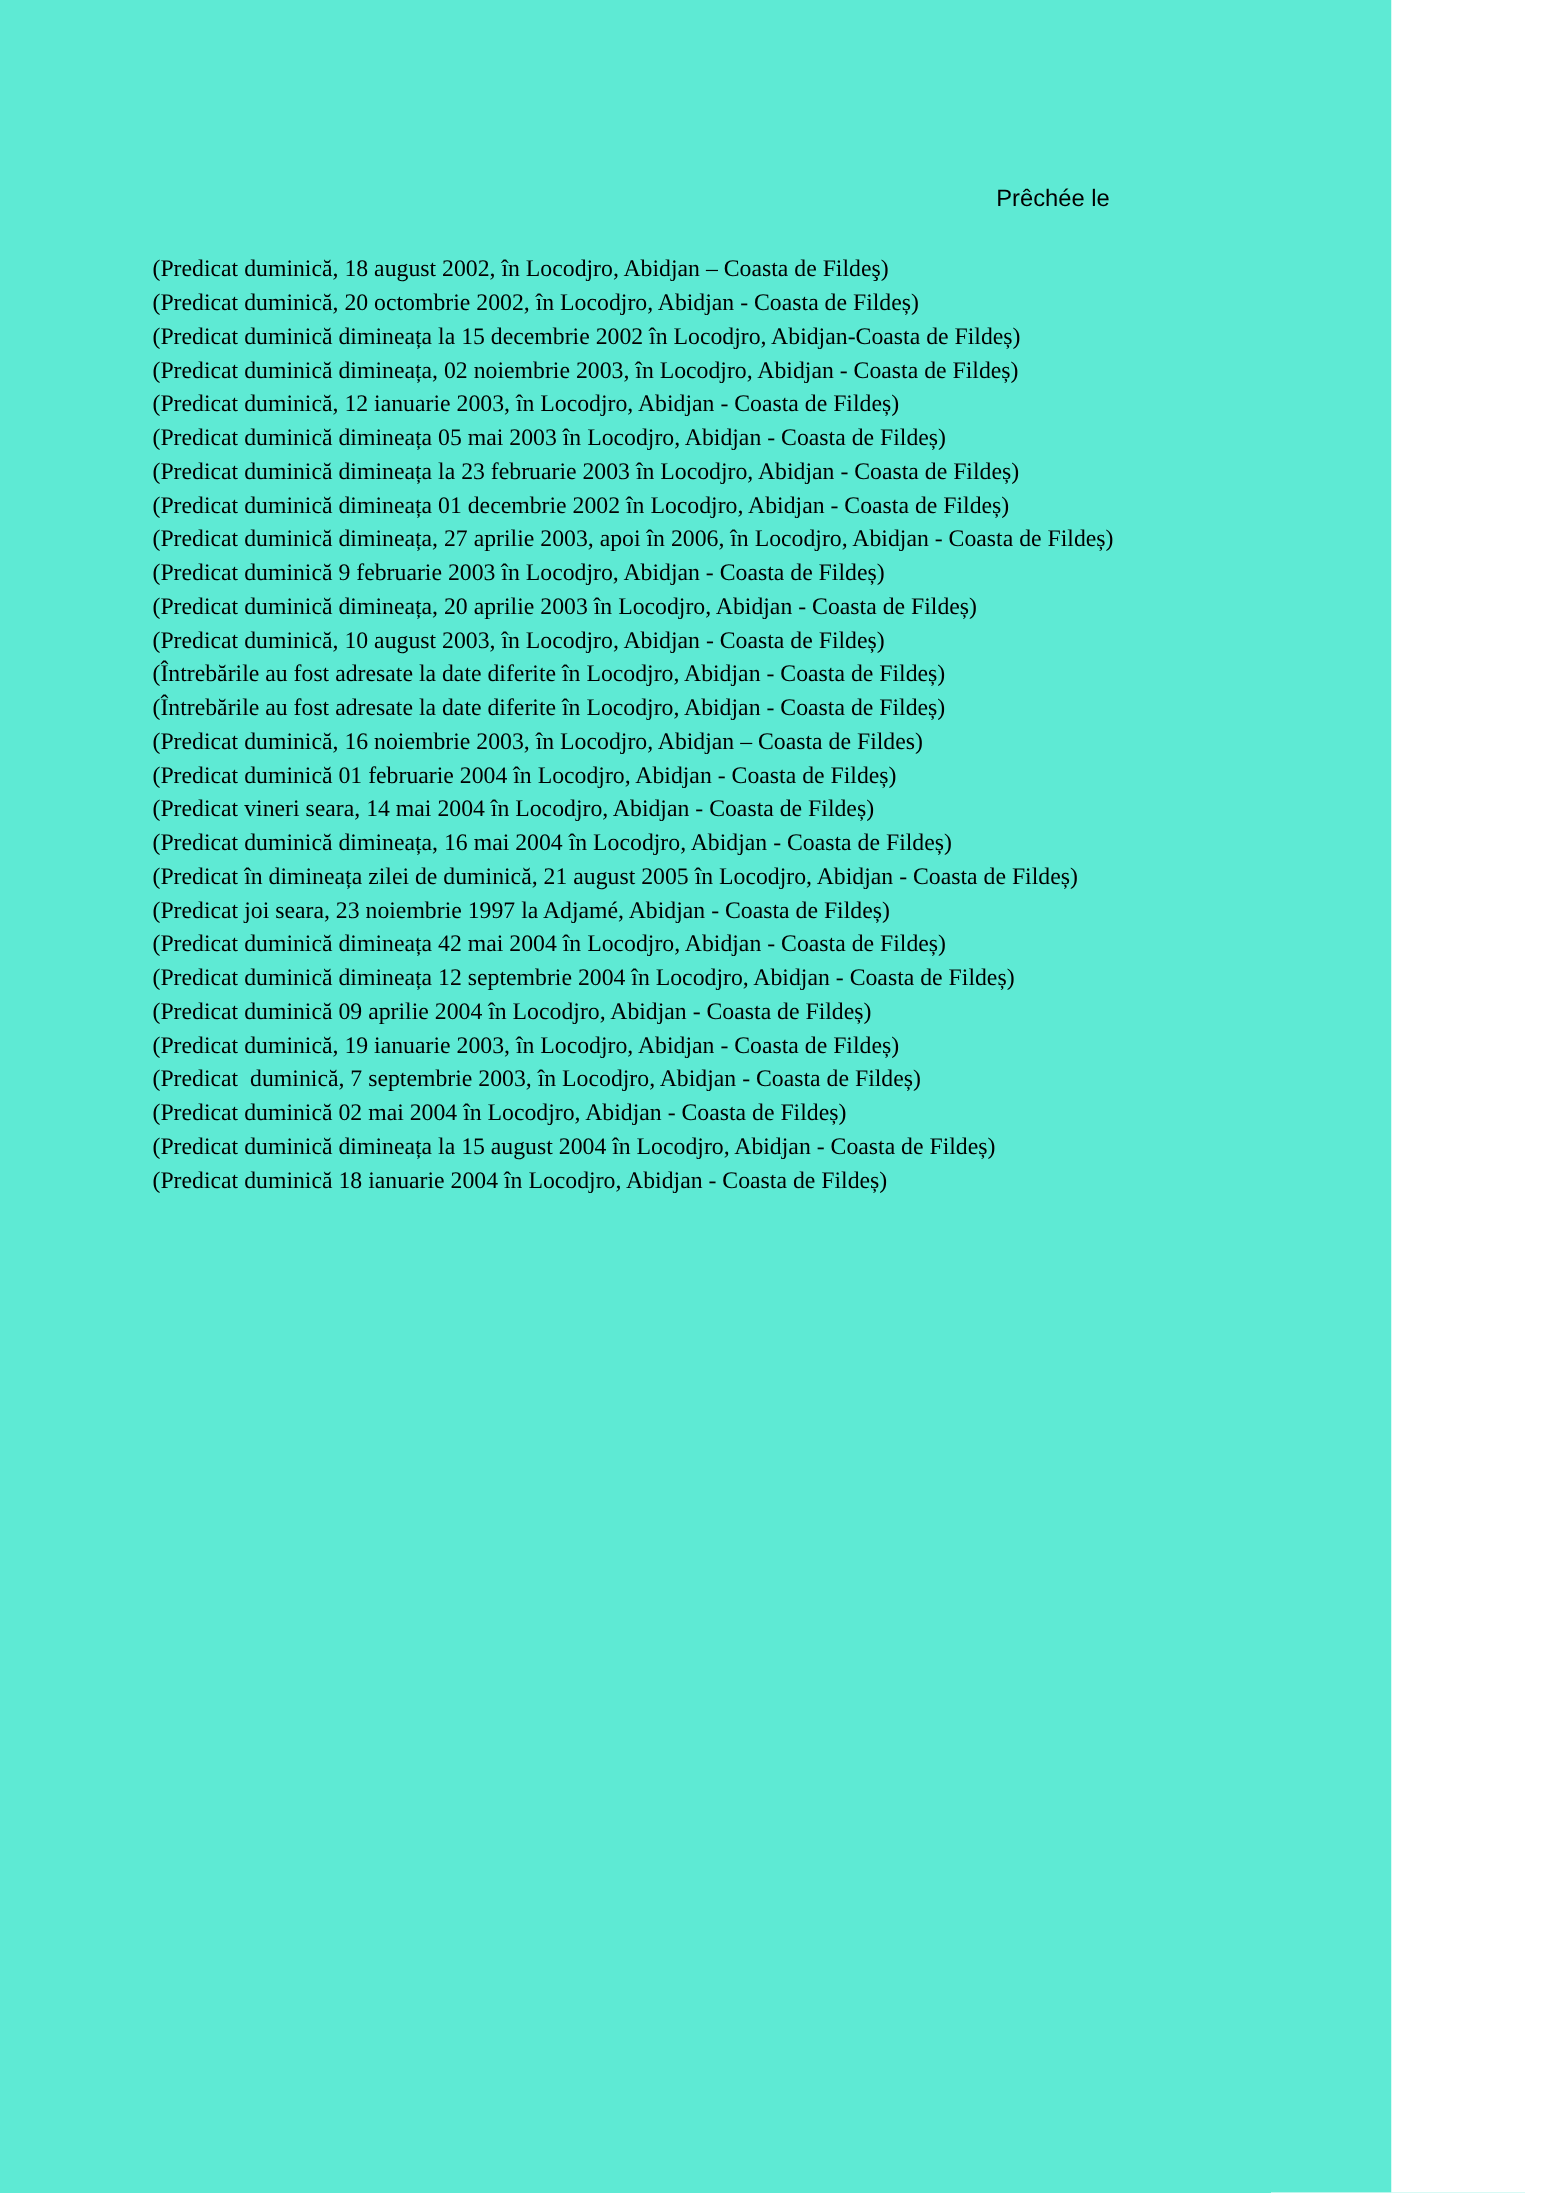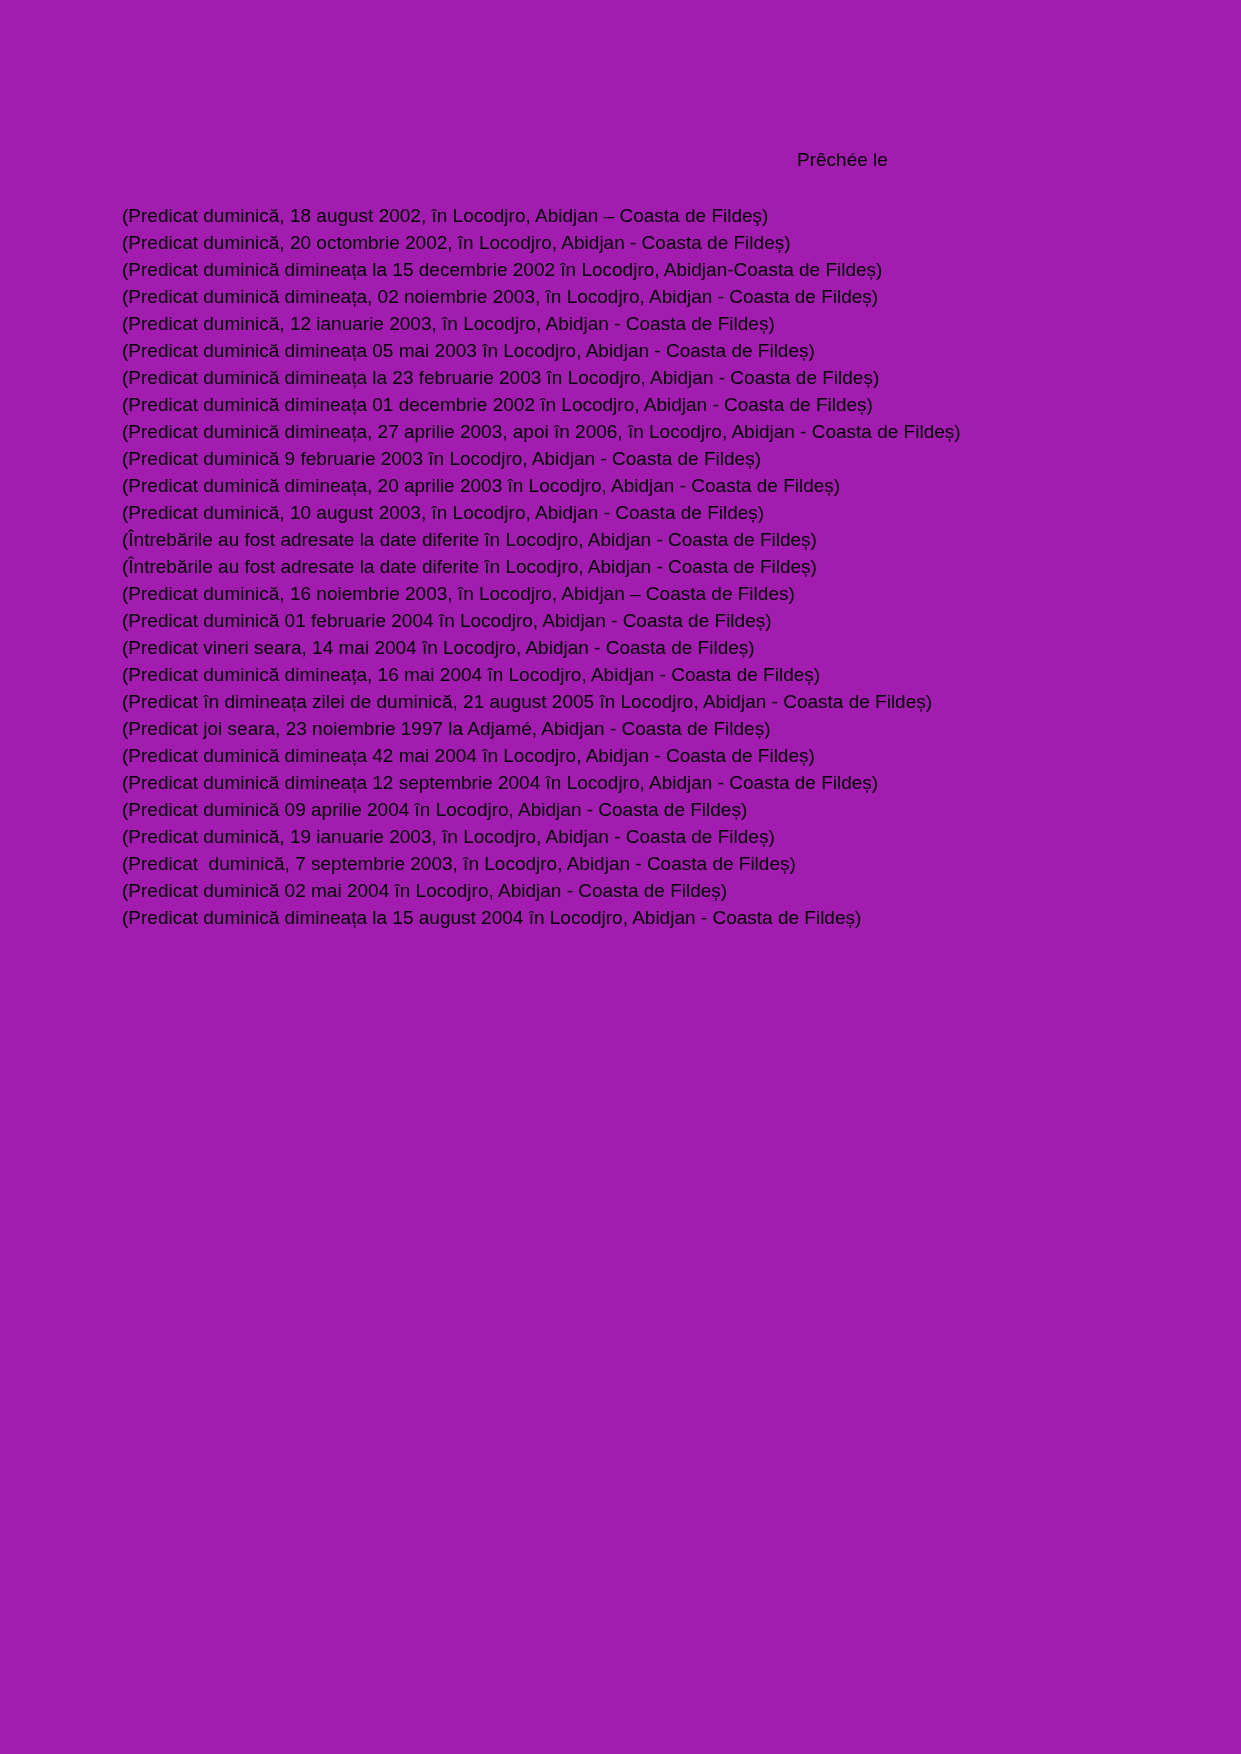--- a/index.html
+++ b/index.html
@@ -2,39 +2,40 @@
 <html><head>
 <meta charset="utf-8">
 <style>
   html, body {
     margin: 0;
     padding: 0;
     background: #ffffff;
   }
   .page {
     position: relative;
-    width: 1241px;
+    width: 1113px;
     height: 1754px;
-    background: #a21caf;
+    background: #5eead4;
     color: #000000;
     font-family: "Liberation Sans", sans-serif;
     font-size: 19px;
     overflow: hidden;
   }
   .doc-title {
     position: absolute;
     left: 797px;
     top: 146px;
     line-height: 27px;
     white-space: pre;
   }
   .doc-lines {
     position: absolute;
     left: 122px;
     top: 202px;
+    font-family: Liberation Serif, serif;
   }
   .doc-line {
     line-height: 27px;
     height: 27px;
     white-space: pre;
   }
 </style>
 </head>
 <body>
 
@@ -61,14 +62,15 @@
     <div class="doc-line">(Predicat duminică dimineața, 16 mai 2004 în Locodjro, Abidjan - Coasta de Fildeș)</div>
     <div class="doc-line">(Predicat în dimineața zilei de duminică, 21 august 2005 în Locodjro, Abidjan - Coasta de Fildeș)</div>
     <div class="doc-line">(Predicat joi seara, 23 noiembrie 1997 la Adjamé, Abidjan - Coasta de Fildeș)</div>
     <div class="doc-line">(Predicat duminică dimineața 42 mai 2004 în Locodjro, Abidjan - Coasta de Fildeș)</div>
     <div class="doc-line">(Predicat duminică dimineața 12 septembrie 2004 în Locodjro, Abidjan - Coasta de Fildeș)</div>
     <div class="doc-line">(Predicat duminică 09 aprilie 2004 în Locodjro, Abidjan - Coasta de Fildeș)</div>
     <div class="doc-line">(Predicat duminică, 19 ianuarie 2003, în Locodjro, Abidjan - Coasta de Fildeș)</div>
     <div class="doc-line">(Predicat  duminică, 7 septembrie 2003, în Locodjro, Abidjan - Coasta de Fildeș)</div>
     <div class="doc-line">(Predicat duminică 02 mai 2004 în Locodjro, Abidjan - Coasta de Fildeș)</div>
     <div class="doc-line">(Predicat duminică dimineața la 15 august 2004 în Locodjro, Abidjan - Coasta de Fildeș)</div>
+    <div class="doc-line">(Predicat duminică 18 ianuarie 2004 în Locodjro, Abidjan - Coasta de Fildeș)</div>
   </div>
 </div>
 
 </body></html>

